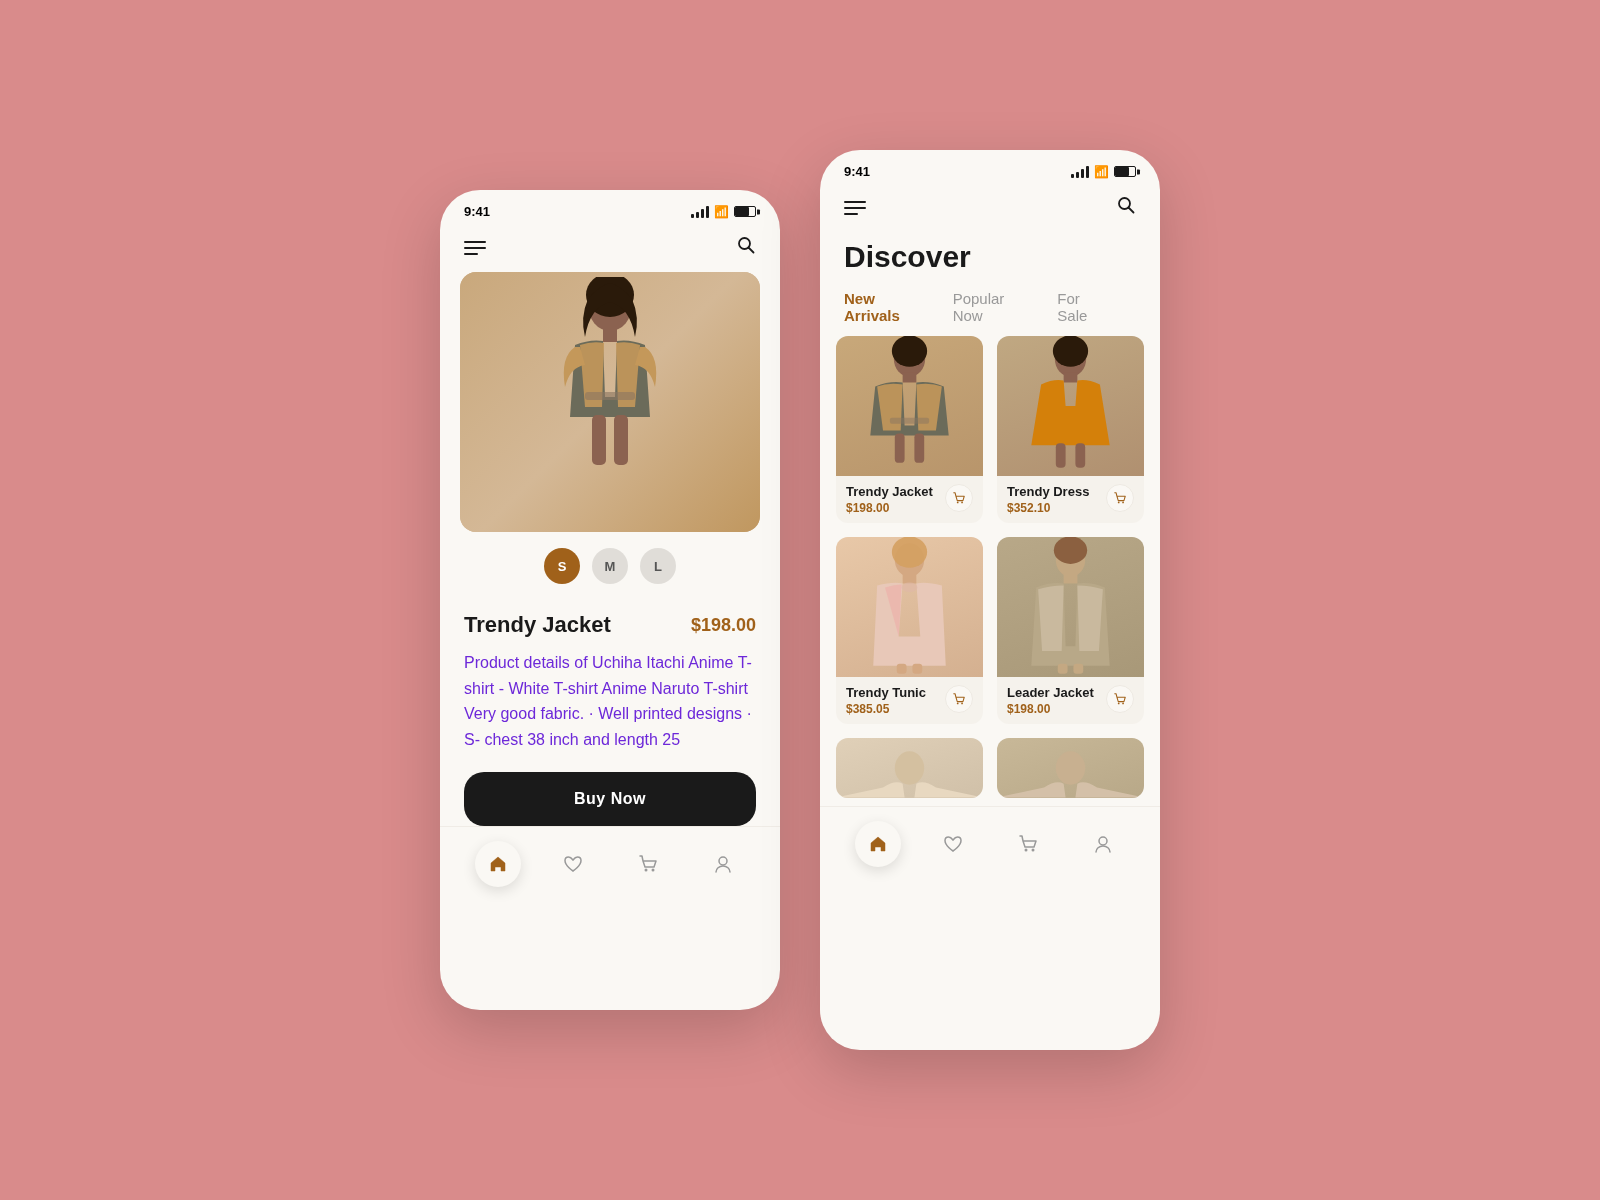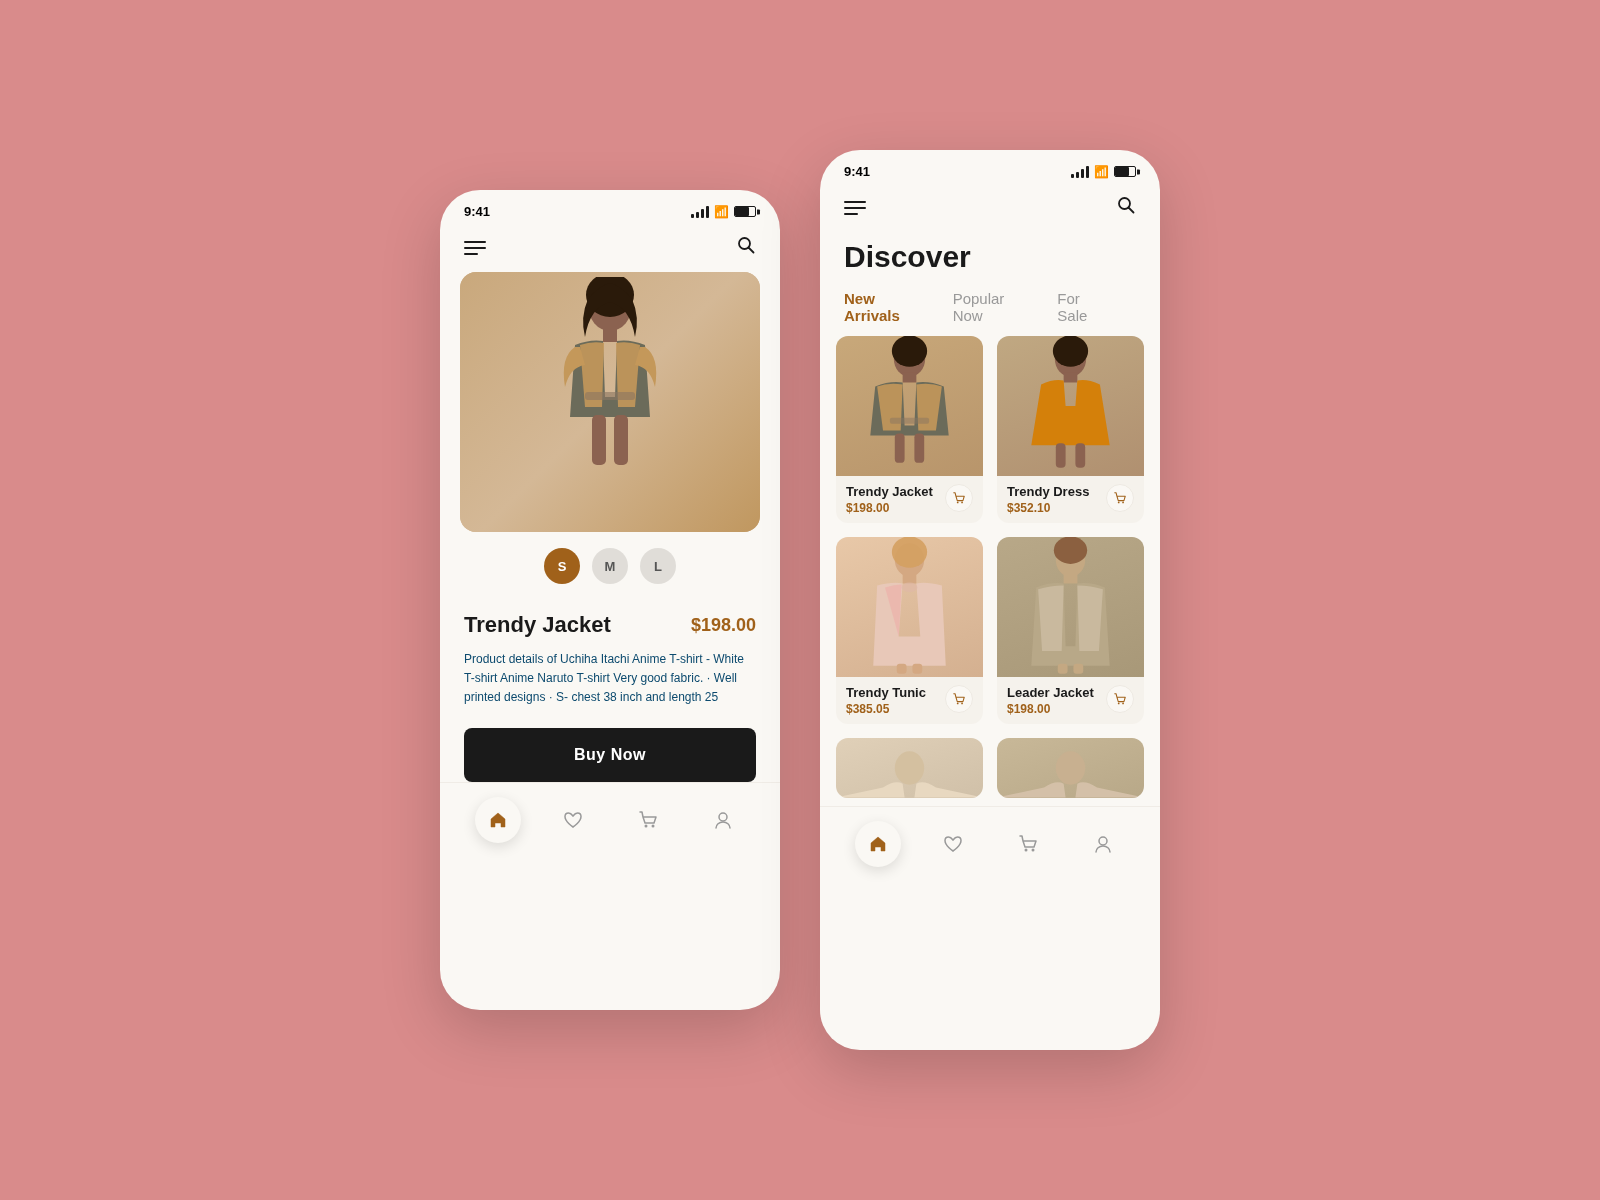--- a/index.html
+++ b/index.html
@@ -191,33 +191,33 @@
       color: #1a1a1a;
     }
 
     .product-price {
       font-size: 18px;
       font-weight: 600;
       color: #a0611a;
     }
 
     .product-description {
-      font-size: 12px;
-      color: #0c4a6e;
+      font-size: 16px;
+      color: #6d28d9;
       line-height: 1.6;
       margin-bottom: 20px;
     }
 
     .buy-now-btn {
       width: 100%;
       padding: 18px;
       background: #1a1a1a;
       color: white;
       border: none;
-      border-radius: 8px;
+      border-radius: 20px;
       font-size: 16px;
       font-weight: 600;
       cursor: pointer;
       letter-spacing: 0.5px;
     }
 
     
     .bottom-nav {
       display: flex;
       justify-content: space-around;

